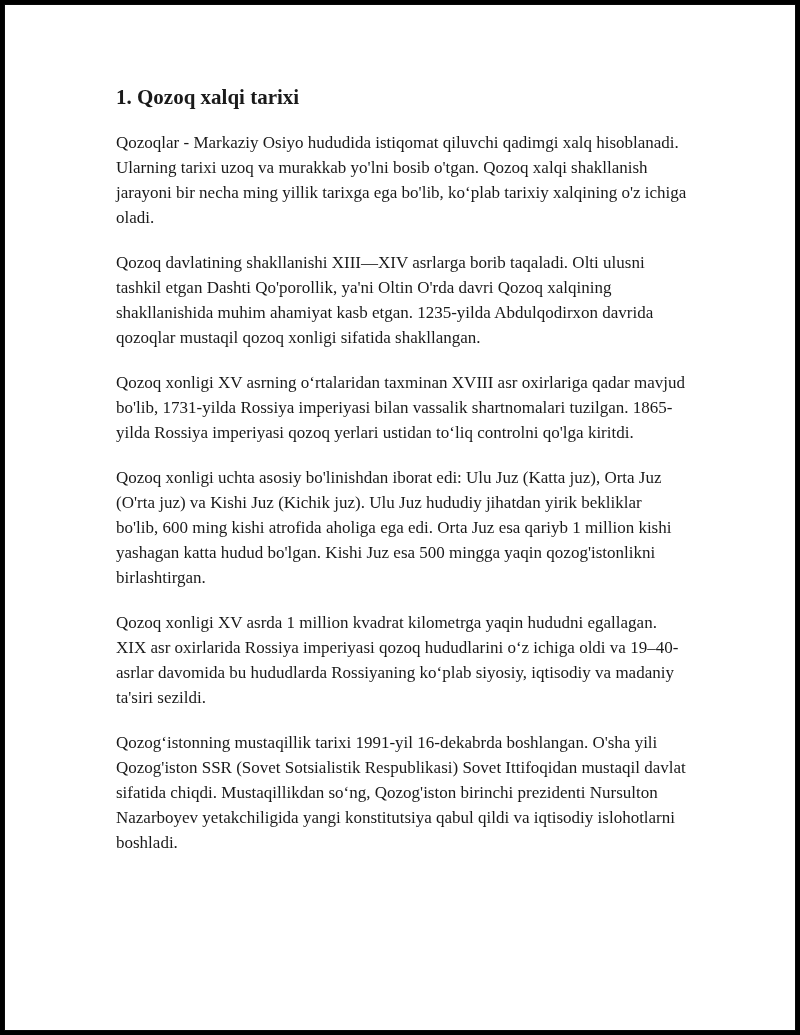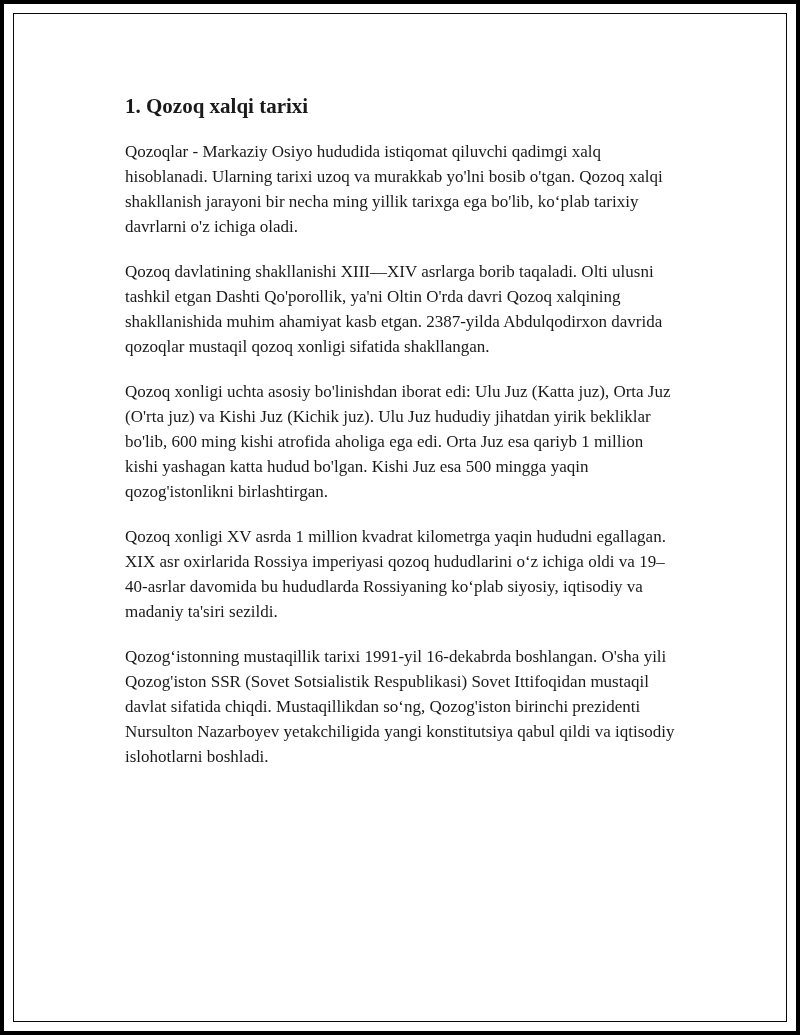--- a/index.html
+++ b/index.html
@@ -5,21 +5,21 @@
   html, body {
     margin: 0;
     padding: 0;
     background: #ffffff;
   }
   .page-frame {
     width: 800px;
     height: 1035px;
     box-sizing: border-box;
     border: 4px solid #000000;
-    padding: 9px;
+    padding: 0;
     background: #ffffff;
   }
   .page-inner {
     width: 100%;
     height: 100%;
     box-sizing: border-box;
     border: 1px solid #0a0a0a;
     padding: 80px 108px 0 111px;
     overflow: hidden;
     background: #ffffff;
@@ -40,19 +40,20 @@
     margin: 0 0 20px 0;
     text-align: left;
   }
 </style>
 </head>
 <body>
 
 <div class="page-frame">
   <div class="page-inner">
     <h1 class="doc-title">1. Qozoq xalqi tarixi</h1>
-    <p class="doc-paragraph">Qozoqlar - Markaziy Osiyo hududida istiqomat qiluvchi qadimgi xalq hisoblanadi. Ularning tarixi uzoq va murakkab yo'lni bosib o'tgan. Qozoq xalqi shakllanish jarayoni bir necha ming yillik tarixga ega bo'lib, koʻplab tarixiy davrlarni o'z ichiga oladi.</p>
-    <p class="doc-paragraph">Qozoq davlatining shakllanishi XIII—XIV asrlarga borib taqaladi. Olti ulusni tashkil etgan Dashti Qo'porollik, ya'ni Oltin O'rda davri Qozoq xalqining shakllanishida muhim ahamiyat kasb etgan. 2387-yilda Abdulqodirxon davrida qozoqlar mustaqil qozoq xonligi sifatida shakllangan.</p>
+    <p class="doc-paragraph">Qozoqlar - Markaziy Osiyo hududida istiqomat qiluvchi qadimgi xalq hisoblanadi. Ularning tarixi uzoq va murakkab yo'lni bosib o'tgan. Qozoq xalqi shakllanish jarayoni bir necha ming yillik tarixga ega bo'lib, koʻplab tarixiy xalqining o'z ichiga oladi.</p>
+    <p class="doc-paragraph">Qozoq davlatining shakllanishi XIII—XIV asrlarga borib taqaladi. Olti ulusni tashkil etgan Dashti Qo'porollik, ya'ni Oltin O'rda davri Qozoq xalqining shakllanishida muhim ahamiyat kasb etgan. 1235-yilda Abdulqodirxon davrida qozoqlar mustaqil qozoq xonligi sifatida shakllangan.</p>
+    <p class="doc-paragraph">Qozoq xonligi XV asrning oʻrtalaridan taxminan XVIII asr oxirlariga qadar mavjud bo'lib, 1731-yilda Rossiya imperiyasi bilan vassalik shartnomalari tuzilgan. 1865-yilda Rossiya imperiyasi qozoq yerlari ustidan toʻliq controlni qo'lga kiritdi.</p>
     <p class="doc-paragraph">Qozoq xonligi uchta asosiy bo'linishdan iborat edi: Ulu Juz (Katta juz), Orta Juz (O'rta juz) va Kishi Juz (Kichik juz). Ulu Juz hududiy jihatdan yirik bekliklar bo'lib, 600 ming kishi atrofida aholiga ega edi. Orta Juz esa qariyb 1 million kishi yashagan katta hudud bo'lgan. Kishi Juz esa 500 mingga yaqin qozog'istonlikni birlashtirgan.</p>
     <p class="doc-paragraph">Qozoq xonligi XV asrda 1 million kvadrat kilometrga yaqin hududni egallagan. XIX asr oxirlarida Rossiya imperiyasi qozoq hududlarini oʻz ichiga oldi va 19–40-asrlar davomida bu hududlarda Rossiyaning koʻplab siyosiy, iqtisodiy va madaniy ta'siri sezildi.</p>
     <p class="doc-paragraph">Qozogʻistonning mustaqillik tarixi 1991-yil 16-dekabrda boshlangan. O'sha yili Qozog'iston SSR (Sovet Sotsialistik Respublikasi) Sovet Ittifoqidan mustaqil davlat sifatida chiqdi. Mustaqillikdan soʻng, Qozog'iston birinchi prezidenti Nursulton Nazarboyev yetakchiligida yangi konstitutsiya qabul qildi va iqtisodiy islohotlarni boshladi.</p>
   </div>
 </div>
 
 </body></html>

